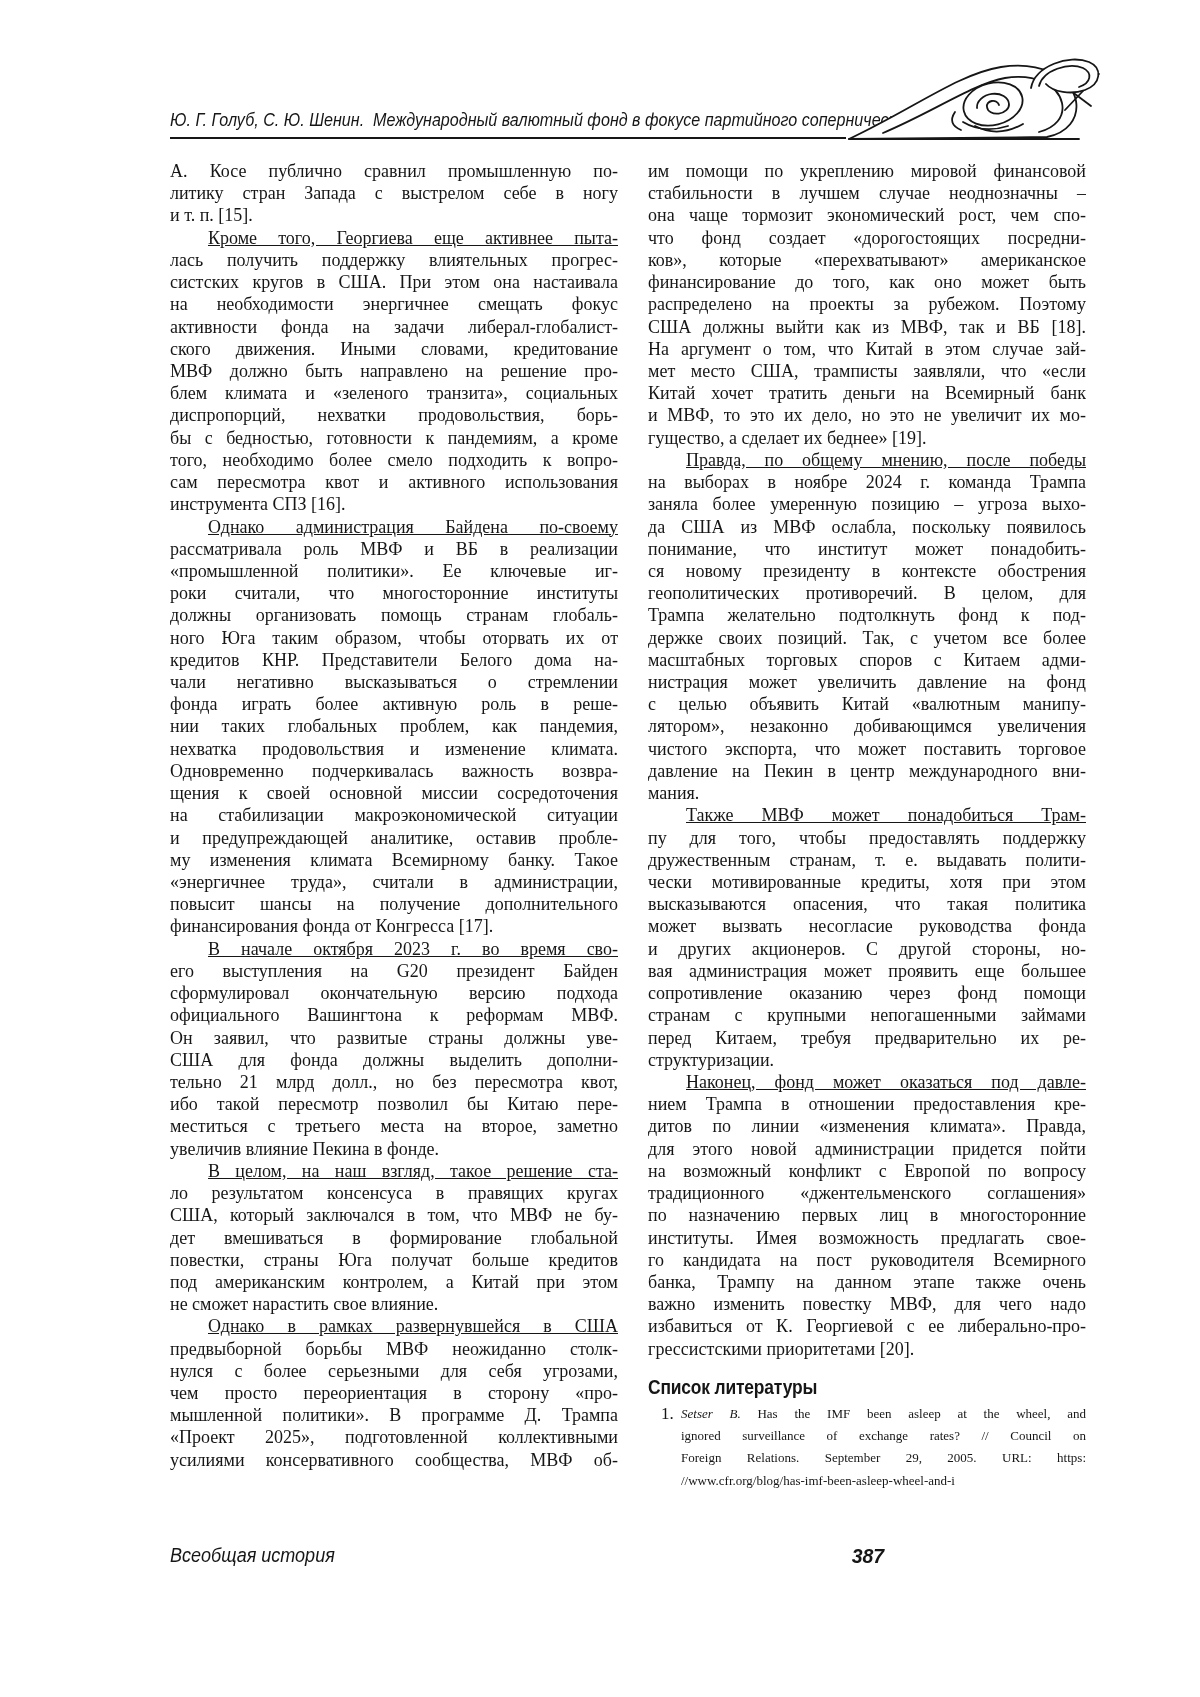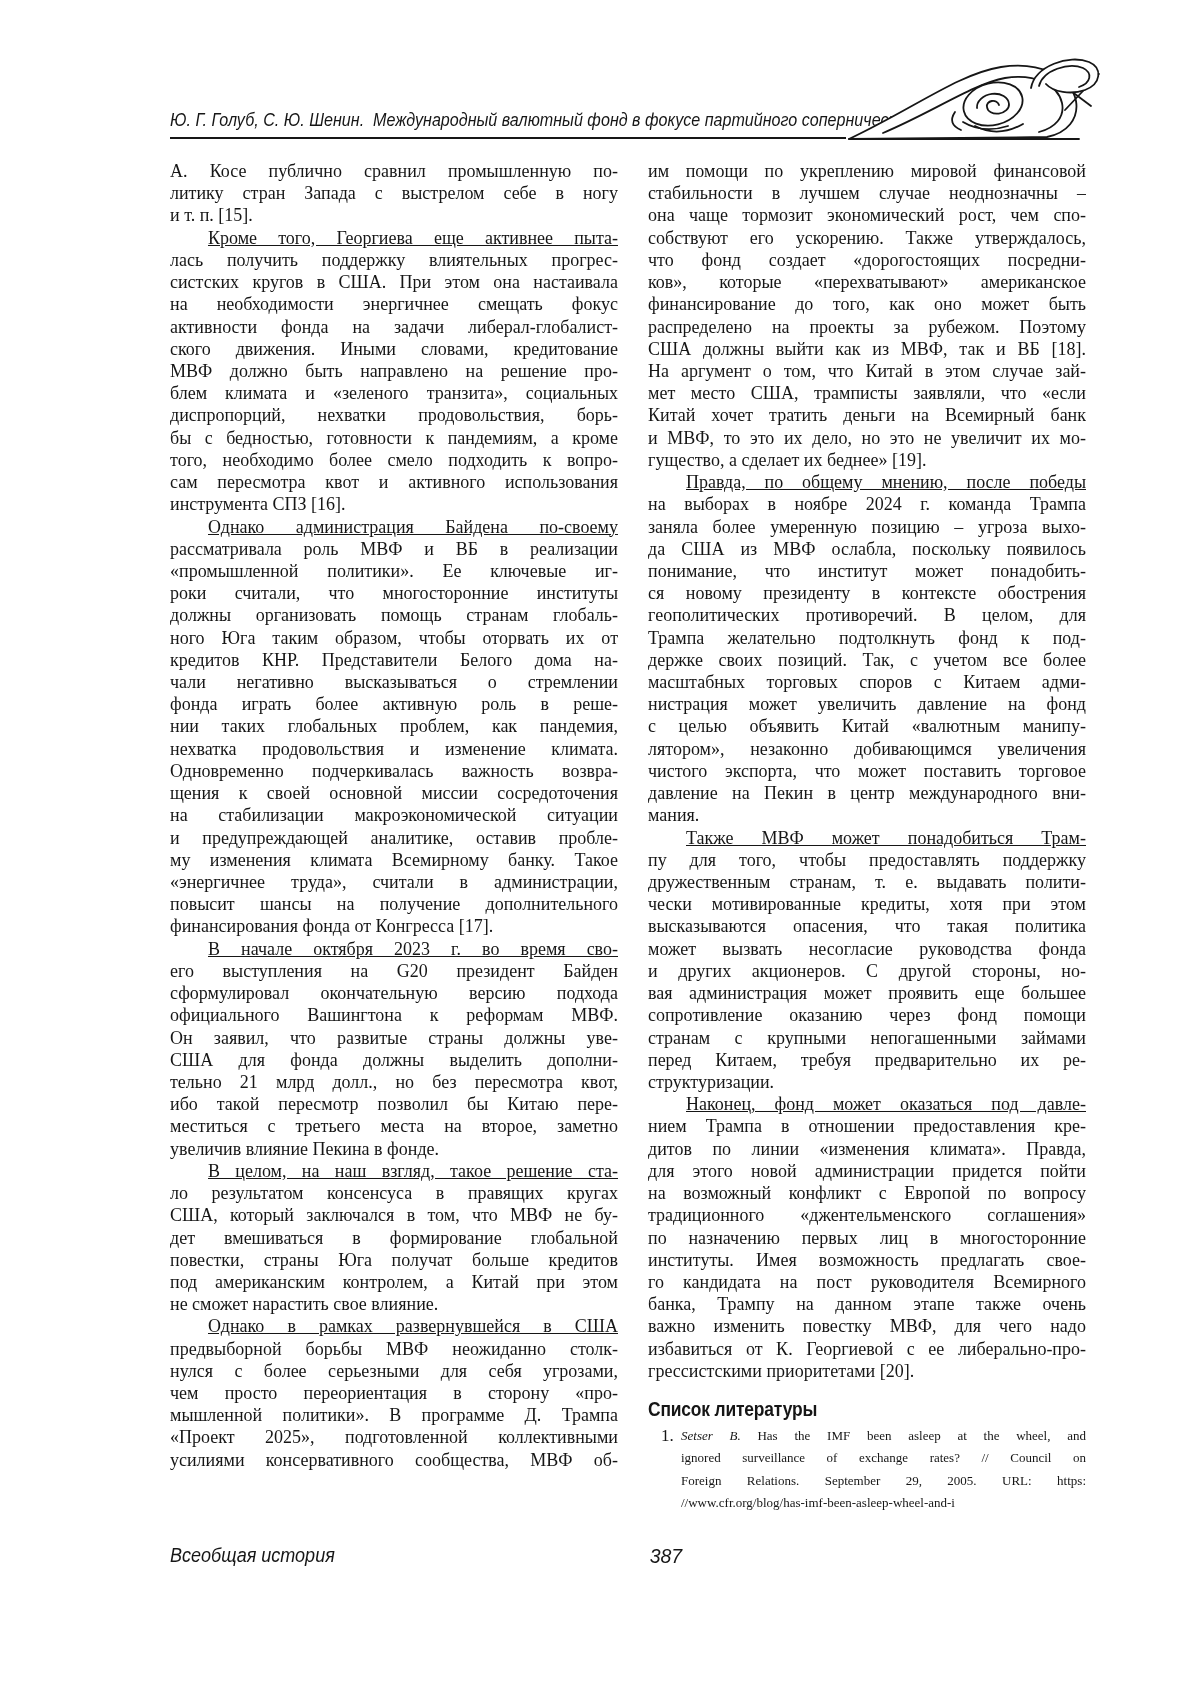--- a/index.html
+++ b/index.html
@@ -41,21 +41,21 @@
   .ref-item{position:relative;padding-left:33px;}
   .ref-num{position:absolute;left:13px;top:0;font-size:17px;line-height:22.3px;}
   .ref-item .line{
     font-size:13px;height:22.3px;line-height:22.3px;
     text-align:justify;text-align-last:justify;overflow:hidden;
   }
   .ref-item .line.last{text-align-last:left;}
   
   .footer-left{position:absolute;left:170px;top:1544px;width:448px;}
   .footer-left .cond-italic{font-size:20px;transform:scaleX(0.9);}
-  .footer-right{position:absolute;left:648px;top:1544px;width:438px;text-align:left;}
+  .footer-right{position:absolute;left:648px;top:1544px;width:438px;text-align:center;font-weight:bold;}
   .footer-right .cond-italic{font-size:20.5px;transform:scaleX(0.95);transform-origin:100% 50%;}
 </style>
 </head>
 <body>
 
 <div class="page">
 
   <div class="running-header">
     <span class="cond-italic">Ю. Г. Голуб, С. Ю. Шенин.&nbsp; Международный валютный фонд в фокусе партийного соперничества в США</span>
   </div>
@@ -149,21 +149,20 @@
         <div class="line">усилиями консервативного сообщества, МВФ об-</div>
       </div>
     </div>
 
   <div class="col col-right">
     <div>
         <div class="para">
           <div class="line">им помощи по укреплению мировой финансовой</div>
           <div class="line">стабильности в лучшем случае неоднозначны –</div>
           <div class="line">она чаще тормозит экономический рост, чем спо-</div>
-          <div class="line">собствуют его ускорению. Также утверждалось,</div>
           <div class="line">что фонд создает «дорогостоящих посредни-</div>
           <div class="line">ков», которые «перехватывают» американское</div>
           <div class="line">финансирование до того, как оно может быть</div>
           <div class="line">распределено на проекты за рубежом. Поэтому</div>
           <div class="line">США должны выйти как из МВФ, так и ВБ [18].</div>
           <div class="line">На аргумент о том, что Китай в этом случае зай-</div>
           <div class="line">мет место США, трамписты заявляли, что «если</div>
           <div class="line">Китай хочет тратить деньги на Всемирный банк</div>
           <div class="line">и МВФ, то это их дело, но это не увеличит их мо-</div>
           <div class="line last">гущество, а сделает их беднее» [19].</div>

